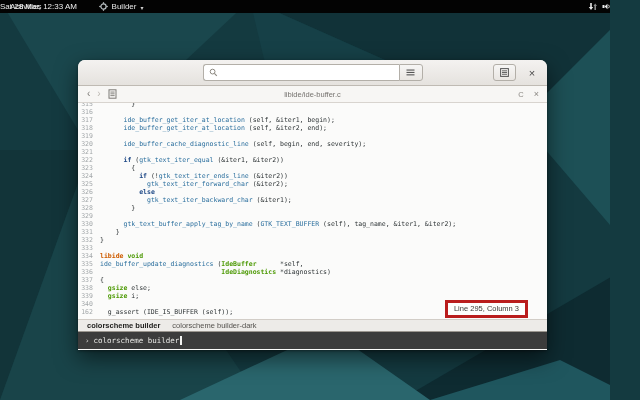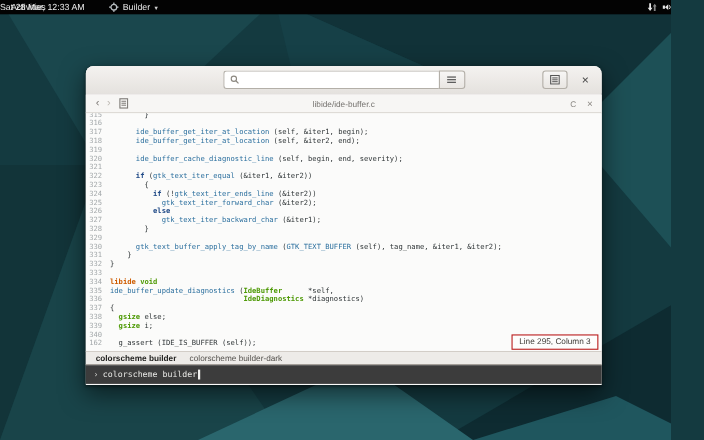--- a/index.html
+++ b/index.html
@@ -58,21 +58,21 @@
   #code-lines { margin-top:-3px; font-family:"DejaVu Sans Mono", monospace; font-size:6.5px; }
   .code-line { height:8px; line-height:8px; white-space:pre; }
   .ln { display:inline-block; width:16px; text-align:center; margin-right:6px; padding-left:2px;
         color:#a3a8aa; font-size:6.5px; }
   .seg.c-p  { color:var(--syn-plain); }
   .seg.c-fn { color:var(--syn-func); }
   .seg.c-kw { color:var(--syn-keyword); font-weight:bold; }
   .seg.c-tp { color:var(--syn-type); font-weight:bold; }
   .seg.c-st { color:var(--syn-storage); font-weight:bold; }
 
-  .pos-box { position:absolute; right:3px; bottom:1px; background:#fdfdfc; border:1px solid #b91c1c;
+  .pos-box { position:absolute; right:19px; bottom:1px; background:#fdfdfc; border:3px solid #b91c1c;
              font-size:7.5px; color:#3d3a36; padding:1px 6px 2px 6px; }
 
   
   .completionbar { height:13px; background:#edebe8; border-top:1px solid #d2cdc7; border-bottom:1px solid #9b968f;
                    display:flex; align-items:center; padding-left:3px; }
   .comp-item { font-size:7.5px; color:#55524e; padding:0 6px; }
   .comp-item.selected { font-weight:bold; color:#1d1d1b; }
 
   .commandbar { height:17px; background:#3c3c3c; display:flex; align-items:center;
                 font-family:"DejaVu Sans Mono", monospace; font-size:7.5px; color:#e9e9e6; padding-left:7px; }

